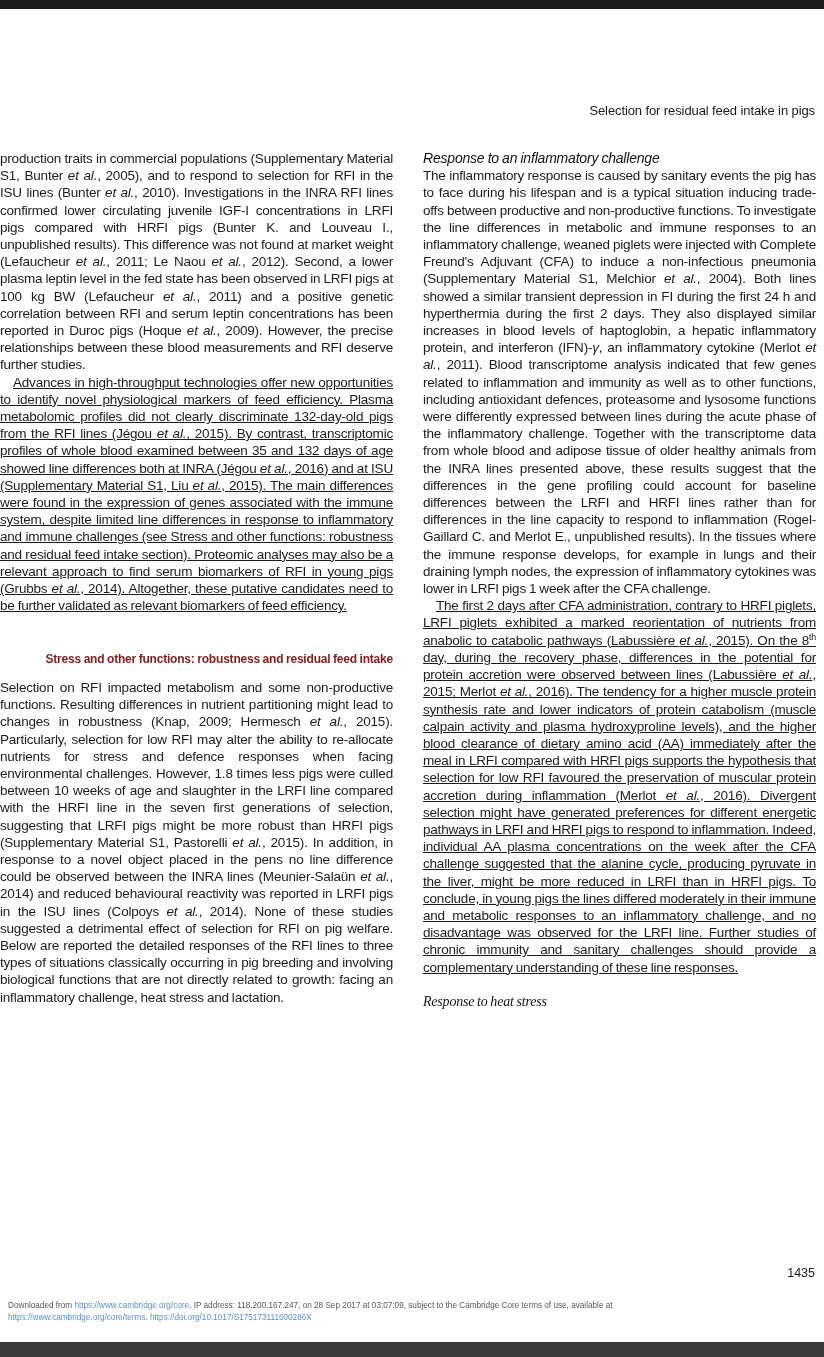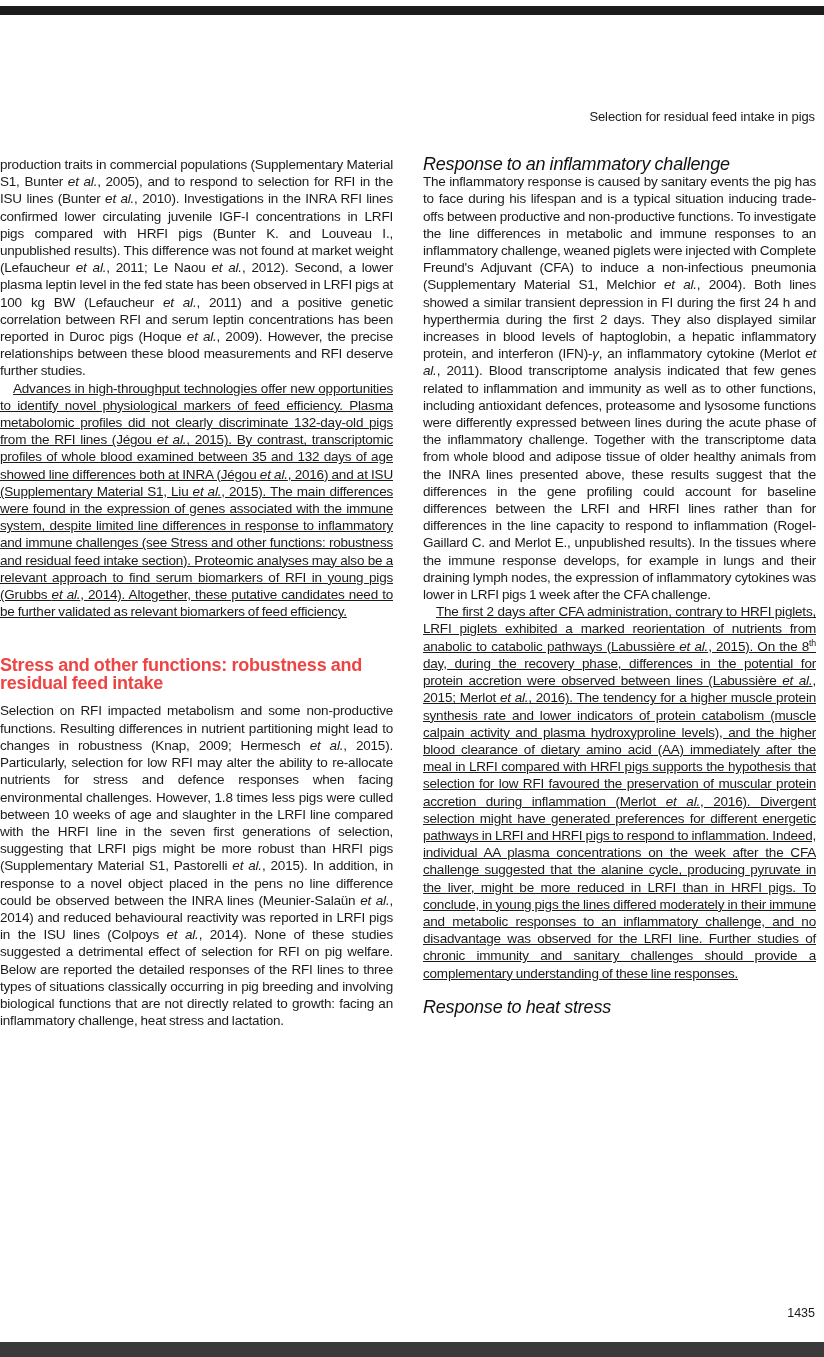--- a/index.html
+++ b/index.html
@@ -2,50 +2,50 @@
 <html><head>
 <meta charset="utf-8">
 <style>
   html,body{margin:0;padding:0;}
   body{
     width:824px;height:1357px;
     background:#ffffff;
     font-family:"Liberation Sans", sans-serif;
     position:relative;overflow:hidden;
   }
-  .page{position:absolute;inset:0;background:#ffffff;margin-top:6px;}
+  .page{position:absolute;inset:0;background:#ffffff;}
   .top-bar{position:absolute;top:0;left:0;width:824px;height:9px;background:#1c1c1c;}
   .bottom-bar{position:absolute;bottom:0;left:0;width:824px;height:15px;background:#3a3a3a;}
   .running-head{
     position:absolute;top:103px;right:9px;
     font-size:13px;color:#1a1a1a;letter-spacing:-0.1px;
   }
   .col{
     position:absolute;top:150px;width:393px;
     text-align:justify;
     font-size:13.5px;line-height:17.2px;
     letter-spacing:-0.2px;word-spacing:-0.5px;
     color:#1b1b1b;
   }
   .col-left{left:0;}
   .col-right{left:423px;}
   .body-p{margin:0;}
   .body-p.indent{text-indent:13px;text-decoration:underline;}
   .section-heading{
-    font-size:18px;line-height:17.5px;font-weight:bold;color:#ef4444;
-    margin:37px 0 10px 0;text-align:left;letter-spacing:-0.2px;
+    font-size:12px;line-height:17.5px;font-weight:bold;color:#7f1d1d;
+    margin:37px 0 10px 0;text-align:right;letter-spacing:-0.2px;
   }
   .sub-heading{
-    font-style:italic;font-weight:normal;font-size:18px;line-height:17.2px;
+    font-style:italic;font-weight:normal;font-size:14px;line-height:17.2px;
     color:#111;margin:0;text-align:left;
   }
-  .sub-heading.spaced{margin-top:17px;}
+  .sub-heading.spaced{margin-top:17px;font-family:Liberation Serif, serif;}
   sup{font-size:0.65em;line-height:0;}
   .page-number{
-    position:absolute;top:1300px;right:9px;
+    position:absolute;top:1266px;right:9px;
     font-size:12.5px;color:#1a1a1a;
   }
   .footer{
     position:absolute;left:8px;top:1300px;width:812px;
     font-size:8.2px;line-height:11.5px;color:#58585a;
     letter-spacing:0;
   }
   .footer .lnk{color:#5b8fd4;}
 </style>
 </head>
@@ -67,17 +67,19 @@
   <div class="col col-right">
     <h3 class="sub-heading">Response to an inflammatory challenge</h3>
     <p class="body-p">The inflammatory response is caused by sanitary events the pig has to face during his lifespan and is a typical situation inducing trade-offs between productive and non-productive functions. To investigate the line differences in metabolic and immune responses to an inflammatory challenge, weaned piglets were injected with Complete Freund's Adjuvant (CFA) to induce a non-infectious pneumonia (Supplementary Material S1, Melchior <i>et al.</i>, 2004). Both lines showed a similar transient depression in FI during the first 24 h and hyperthermia during the first 2 days. They also displayed similar increases in blood levels of haptoglobin, a hepatic inflammatory protein, and interferon (IFN)-<i>γ</i>, an inflammatory cytokine (Merlot <i>et al.</i>, 2011). Blood transcriptome analysis indicated that few genes related to inflammation and immunity as well as to other functions, including antioxidant defences, proteasome and lysosome functions were differently expressed between lines during the acute phase of the inflammatory challenge. Together with the transcriptome data from whole blood and adipose tissue of older healthy animals from the INRA lines presented above, these results suggest that the differences in the gene profiling could account for baseline differences between the LRFI and HRFI lines rather than for differences in the line capacity to respond to inflammation (Rogel-Gaillard C. and Merlot E., unpublished results). In the tissues where the immune response develops, for example in lungs and their draining lymph nodes, the expression of inflammatory cytokines was lower in LRFI pigs 1 week after the CFA challenge.</p>
     <p class="body-p indent">The first 2 days after CFA administration, contrary to HRFI piglets, LRFI piglets exhibited a marked reorientation of nutrients from anabolic to catabolic pathways (Labussière <i>et al.</i>, 2015). On the 8<sup>th</sup> day, during the recovery phase, differences in the potential for protein accretion were observed between lines (Labussière <i>et al.</i>, 2015; Merlot <i>et al.</i>, 2016). The tendency for a higher muscle protein synthesis rate and lower indicators of protein catabolism (muscle calpain activity and plasma hydroxyproline levels), and the higher blood clearance of dietary amino acid (AA) immediately after the meal in LRFI compared with HRFI pigs supports the hypothesis that selection for low RFI favoured the preservation of muscular protein accretion during inflammation (Merlot <i>et al.</i>, 2016). Divergent selection might have generated preferences for different energetic pathways in LRFI and HRFI pigs to respond to inflammation. Indeed, individual AA plasma concentrations on the week after the CFA challenge suggested that the alanine cycle, producing pyruvate in the liver, might be more reduced in LRFI than in HRFI pigs. To conclude, in young pigs the lines differed moderately in their immune and metabolic responses to an inflammatory challenge, and no disadvantage was observed for the LRFI line. Further studies of chronic immunity and sanitary challenges should provide a complementary understanding of these line responses.</p>
     <h3 class="sub-heading spaced">Response to heat stress</h3>
   </div>
 
   <div class="page-number">1435</div>
 
   <div class="footer">
+    <div class="footer-line">Downloaded from <span class="lnk">https://www.cambridge.org/core</span>. IP address: 118.200.167.247, on 28 Sep 2017 at 03:07:09, subject to the Cambridge Core terms of use, available at</div>
+    <div class="footer-line"><span class="lnk">https://www.cambridge.org/core/terms</span>. <span class="lnk">https://doi.org/10.1017/S175173111600286X</span></div>
   </div>
 
   <div class="bottom-bar"></div>
 
 </div>
 
 </body></html>

